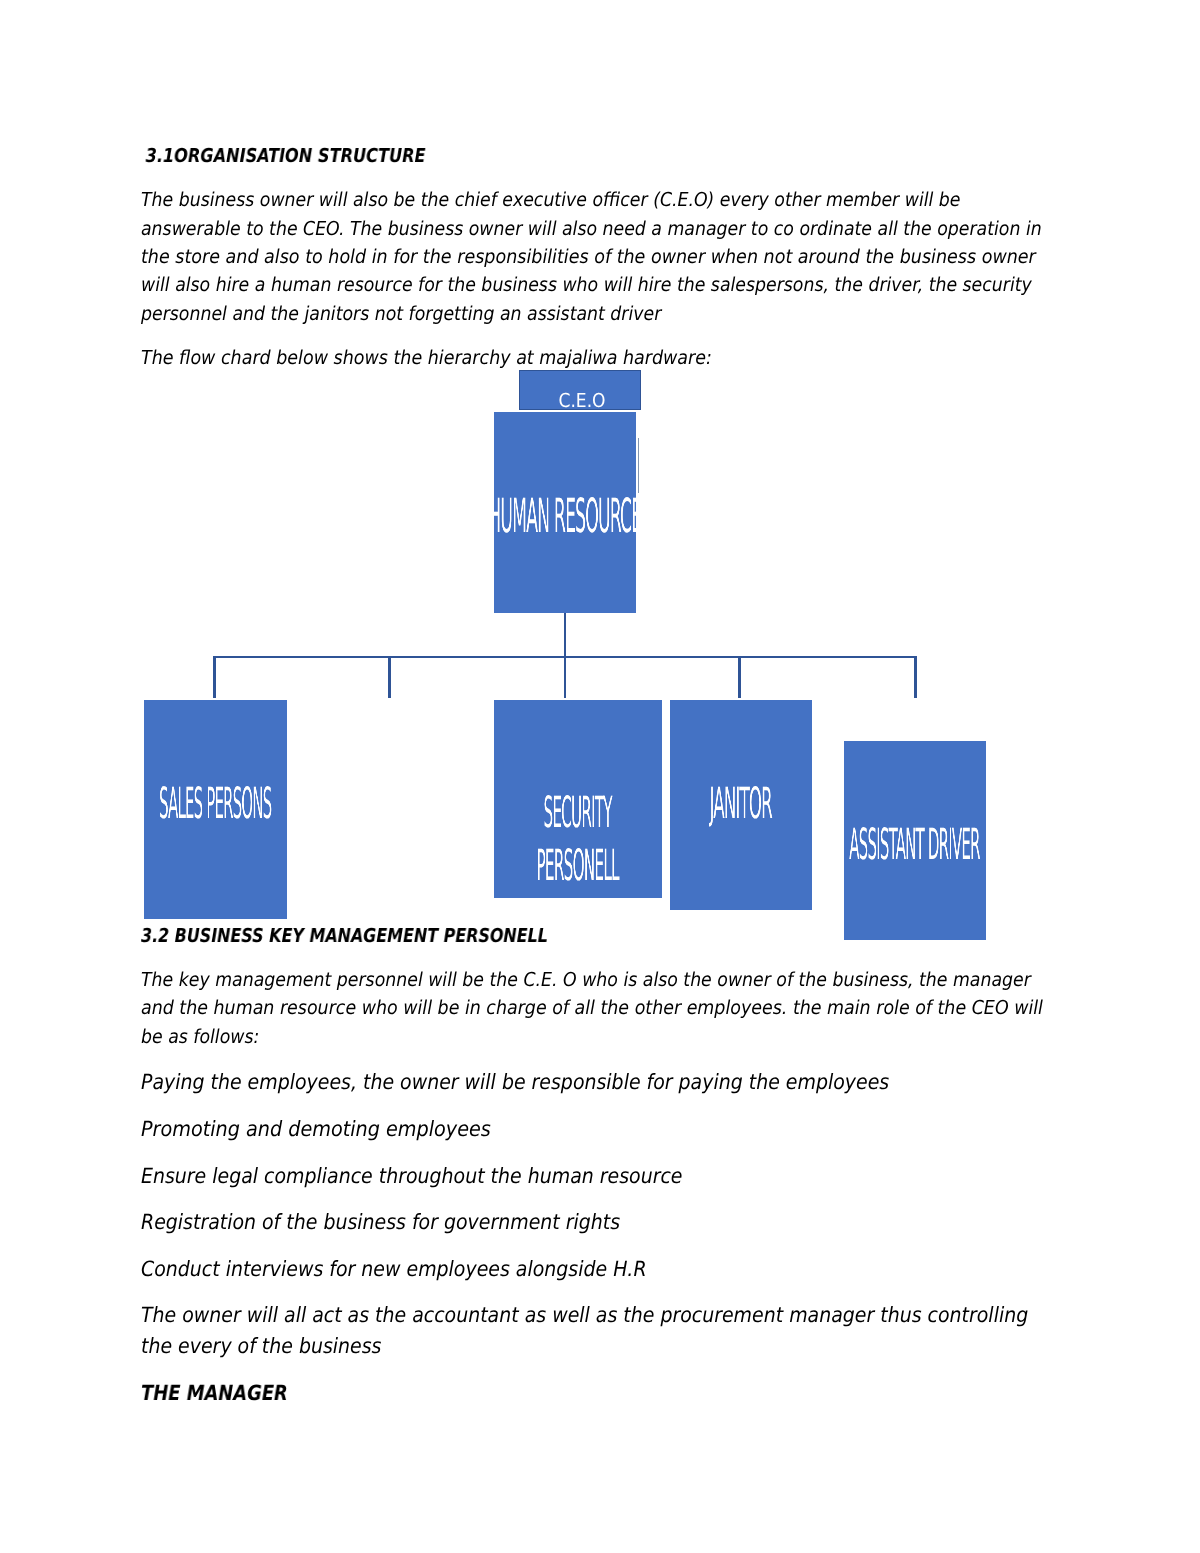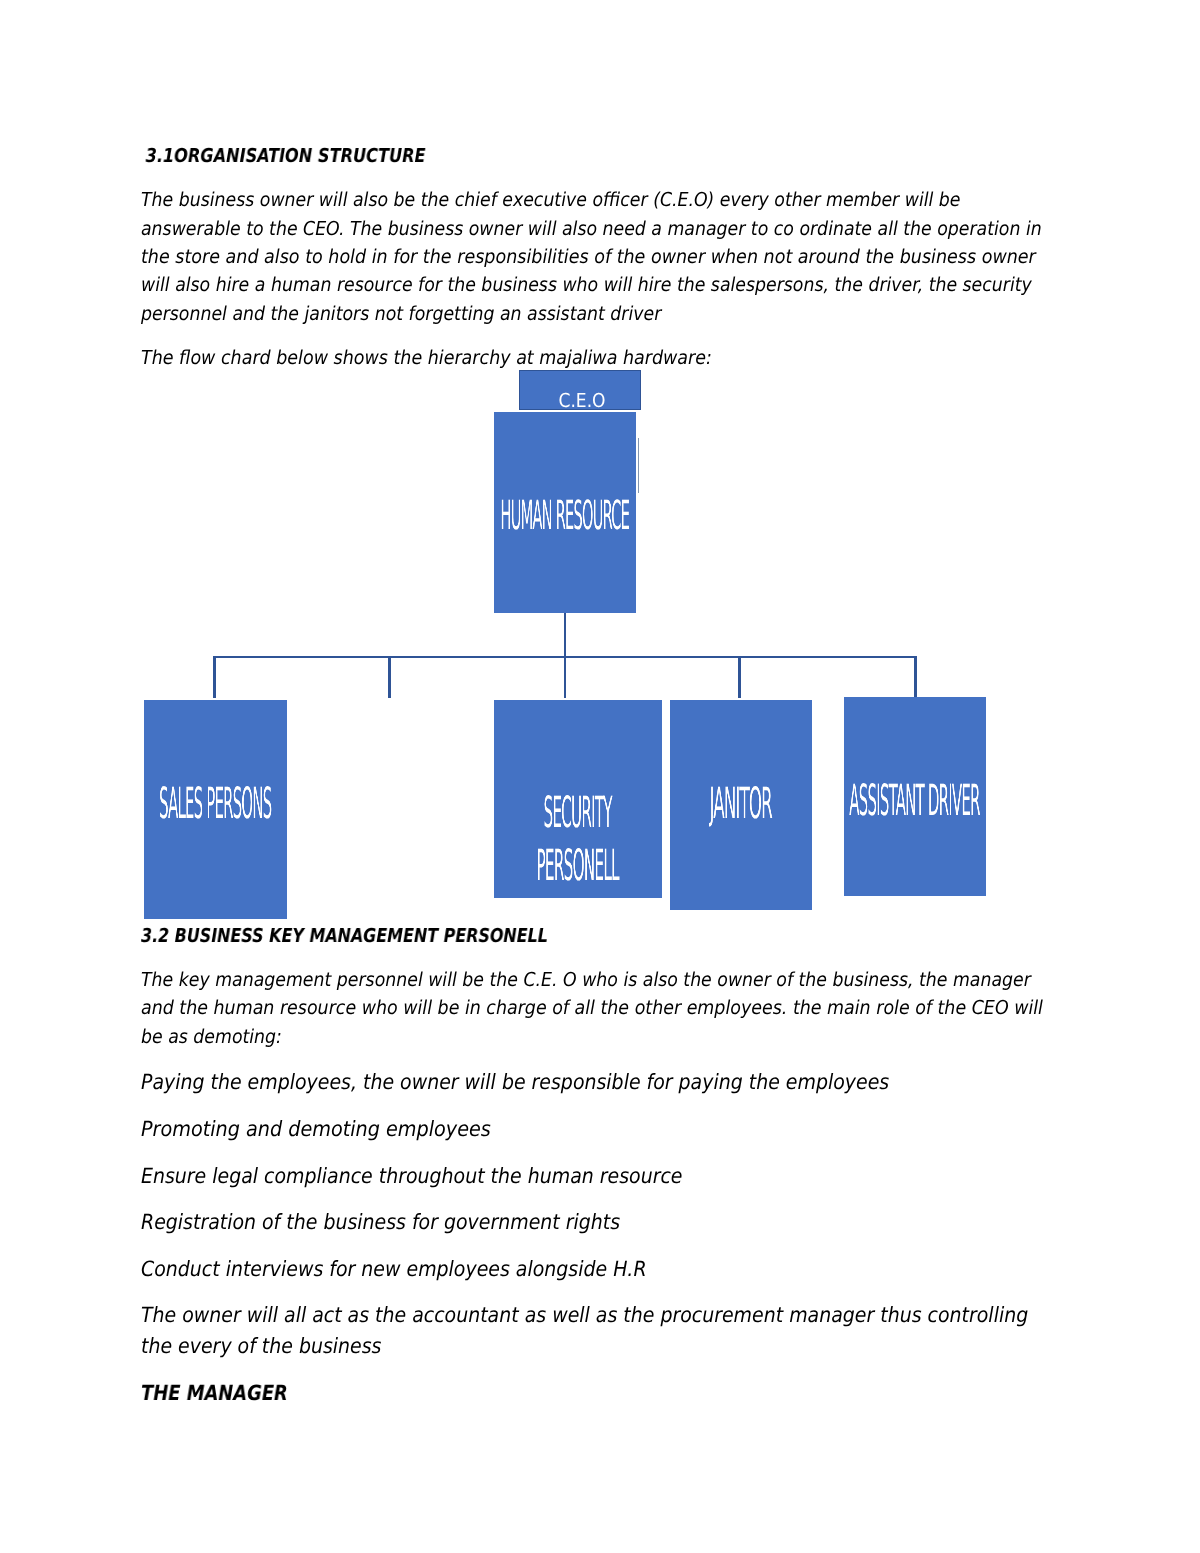--- a/index.html
+++ b/index.html
@@ -43,21 +43,21 @@
     <div class="ln s11" style="top:242.98px;transform:scaleX(1.0151)">the store and also to hold in for the responsibilities of the owner when not around the business owner</div>
     <div class="ln s11" style="top:271.33px">will also hire a human resource for the business who will hire the salespersons, the driver, the security</div>
     <div class="ln s11" style="top:299.68px">personnel and the janitors not forgetting an assistant driver</div>
 
     <div class="ln s11" style="top:343.68px;transform:scaleX(1.0135)">The flow chard below shows the hierarchy at majaliwa hardware:</div>
 
     <div class="ln b11" style="top:921.88px">3.2 BUSINESS KEY MANAGEMENT PERSONELL</div>
 
     <div class="ln s11" style="top:965.88px">The key management personnel will be the C.E. O who is also the owner of the business, the manager</div>
     <div class="ln s11" style="top:994.23px;transform:scaleX(1.0105)">and the human resource who will be in charge of all the other employees. the main role of the CEO will</div>
-    <div class="ln s11" style="top:1022.58px">be as demoting:</div>
+    <div class="ln s11" style="top:1022.58px">be as follows:</div>
 
     <div class="ln s12" style="top:1067.28px">Paying the employees, the owner will be responsible for paying the employees</div>
     <div class="ln s12" style="top:1113.91px;transform:scaleX(1.0171)">Promoting and demoting employees</div>
     <div class="ln s12" style="top:1160.54px">Ensure legal compliance throughout the human resource</div>
     <div class="ln s12" style="top:1207.17px">Registration of the business for government rights</div>
     <div class="ln s12" style="top:1253.80px">Conduct interviews for new employees alongside H.R</div>
 
     <div class="ln s12" style="top:1300.43px">The owner will all act as the accountant as well as the procurement manager thus controlling</div>
     <div class="ln s12" style="top:1331.41px">the every of the business</div>
 
@@ -73,21 +73,21 @@
     <div class="conn" style="left:738.40px;top:655.6px;width:2.6px;height:42px"></div>
     <div class="conn" style="left:914.20px;top:655.6px;width:2.6px;height:42px"></div>
 
     <div class="node" style="left:519px;top:370.2px;width:122px;height:39.9px;border:1.6px solid #2F5496;box-sizing:border-box">
       <span class="lbl" style="top:16px;left:-398.5px;font-family:'DejaVu Sans Condensed','DejaVu Sans',sans-serif;font-size:19.2px;line-height:28.35px;transform:scaleX(0.99);transform-origin:center center">C.E.O</span>
     </div>
 
     <div class="textbox-edge" style="position:absolute;left:638px;top:437.5px;width:1.2px;height:55px;background:#8496B0"></div>
 
     <div class="node" style="left:493.6px;top:412.2px;width:142.3px;height:200.4px">
-      <span class="lbl" style="top:78px;font-size:40px;line-height:53px">
+      <span class="lbl" style="top:78px;font-size:47px;line-height:53px">
           <span class="cnd" style="transform:scaleX(0.4075);letter-spacing:-2px;padding-right:2px">HUMAN RESOURCE</span>
         </span>
     </div>
 
     <div class="node" style="left:143.5px;top:699.6px;width:143.2px;height:219px">
       <span class="lbl" style="top:78px;font-size:43px;line-height:53px">
           <span class="cnd" style="transform:scaleX(0.3847);letter-spacing:-2px;padding-right:2px">SALES PERSONS</span>
         </span>
     </div>
 
@@ -98,20 +98,20 @@
           <span class="cnd" style="transform:scaleX(0.3953);letter-spacing:-2px;padding-right:2px">PERSONELL</span>
         </span>
     </div>
 
     <div class="node" style="left:669.5px;top:699.6px;width:142.2px;height:210px">
       <span class="lbl" style="top:78px;font-size:43px;line-height:53px">
           <span class="cnd" style="transform:scaleX(0.4308);letter-spacing:-2px;padding-right:2px">JANITOR</span>
         </span>
     </div>
 
-    <div class="node" style="left:844.1px;top:697px;width:141.7px;height:198.8px">
+    <div class="node" style="left:844.1px;top:741px;width:141.7px;height:198.8px">
       <span class="lbl" style="top:78px;font-size:43px;line-height:53px">
           <span class="cnd" style="transform:scaleX(0.3871);letter-spacing:-2px;padding-right:2px">ASSISTANT DRIVER</span>
         </span>
     </div>
   </div>
 
 </div>
 
 </body></html>

